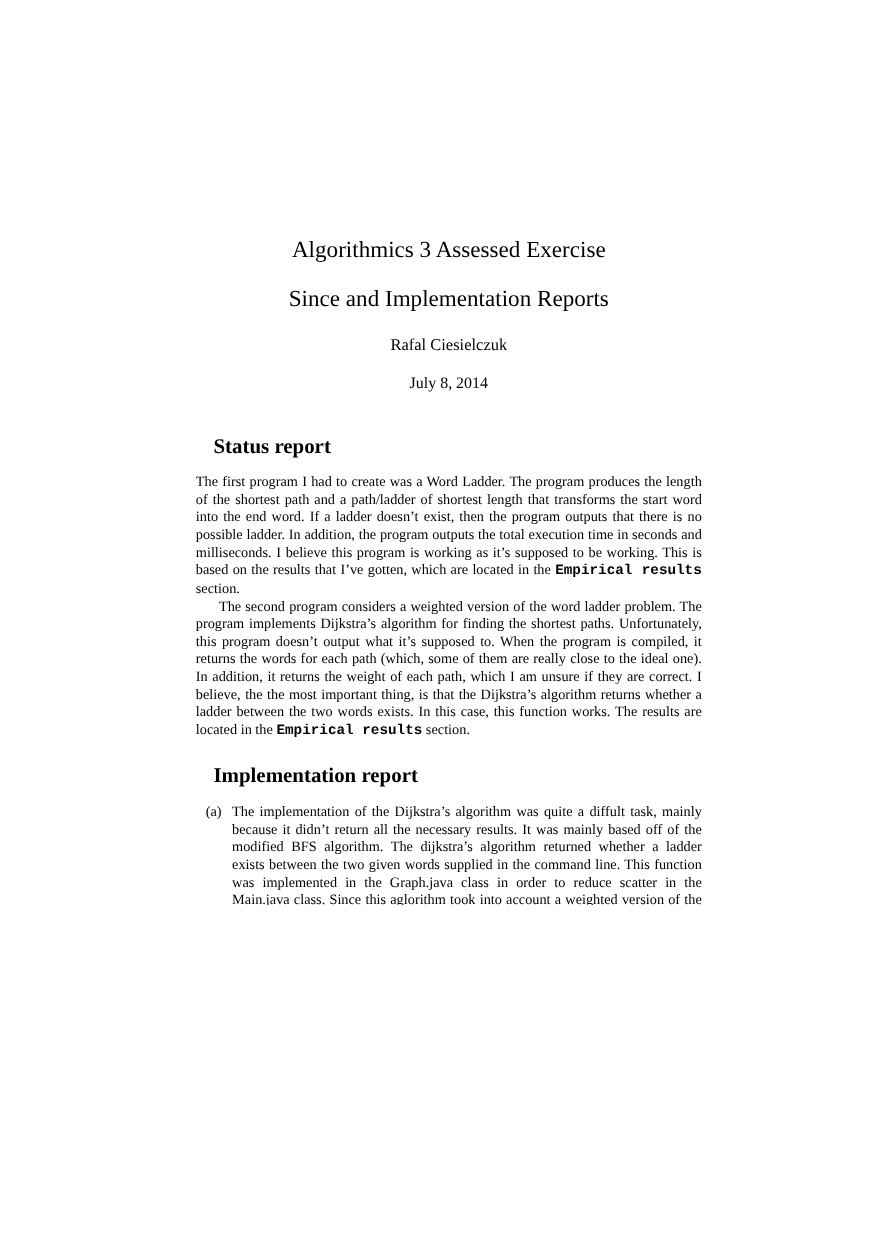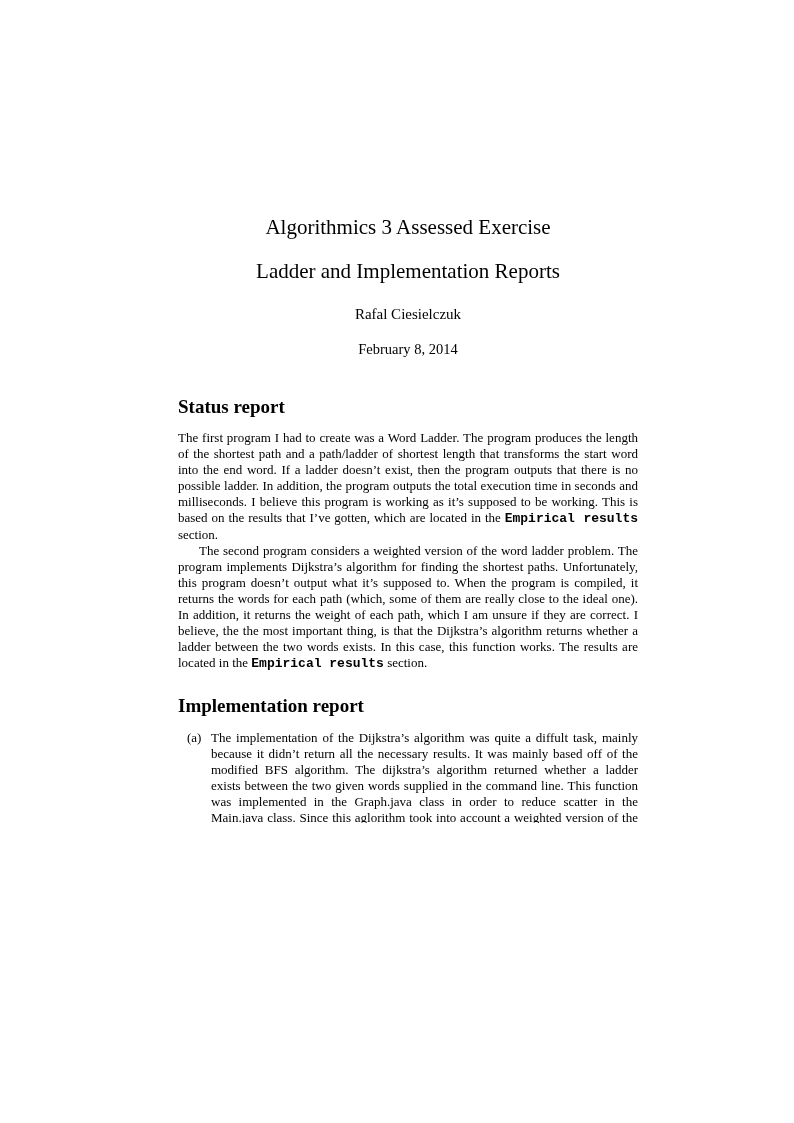--- a/index.html
+++ b/index.html
@@ -37,21 +37,21 @@
   .doc-date {
     font-size: 14.5px;
     line-height: 18px;
     text-align: center;
     margin: 0 0 38px 0;
   }
   h2.section-heading {
     font-size: 19px;
     font-weight: bold;
     line-height: 21px;
-    margin: 0 0 13px 0;
+    margin: 0 0 13px 16px;
   }
   h2.section-heading.second {
     margin-top: 23px;
   }
   p.body-para {
     font-size: 13px;
     line-height: 16px;
     text-align: justify;
     margin: 0;
   }
@@ -80,27 +80,27 @@
   }
   b.inline-bold { font-weight: bold; font-family: Liberation Mono, monospace; }
 </style>
 </head>
 <body>
 
 <div class="page">
   <div class="content">
 
     <h1 class="doc-title">Algorithmics 3 Assessed Exercise</h1>
-    <h1 class="doc-title">Ladder and Implementation Reports</h1>
+    <h1 class="doc-title">Since and Implementation Reports</h1>
 
     <div class="author-block">
       <div class="author-line">Rafal Ciesielczuk</div>
     </div>
 
-    <div class="doc-date">February 8, 2014</div>
+    <div class="doc-date">July 8, 2014</div>
 
     <h2 class="section-heading">Status report</h2>
 
     <p class="body-para"><span>The first program I had to create was a Word Ladder.  The program produces the length of the shortest path and a path/ladder of shortest length that transforms the start word into the end word.  If a ladder doesn’t exist, then the program outputs that there is no possible ladder.  In addition, the program outputs the total execution time in seconds and milliseconds.  I believe this program is working as it’s supposed to be working.  This is based on the results that I’ve gotten, which are located in the </span><b class="inline-bold">Empirical results</b><span> section.</span></p>
 
     <p class="body-para indent"><span>The second program considers a weighted version of the word ladder problem. The program implements Dijkstra’s algorithm for finding the shortest paths. Unfortunately, this program doesn’t output what it’s supposed to.  When the program is compiled, it returns the words for each path (which, some of them are really close to the ideal one).  In addition, it returns the weight of each path, which I am unsure if they are correct.  I believe, the the most important thing, is that the Dijkstra’s algorithm returns whether a ladder between the two words exists.  In this case, this function works.  The results are located in the </span><b class="inline-bold">Empirical results</b><span> section.</span></p>
 
     <h2 class="section-heading second">Implementation report</h2>
 
     <div class="item-list">

